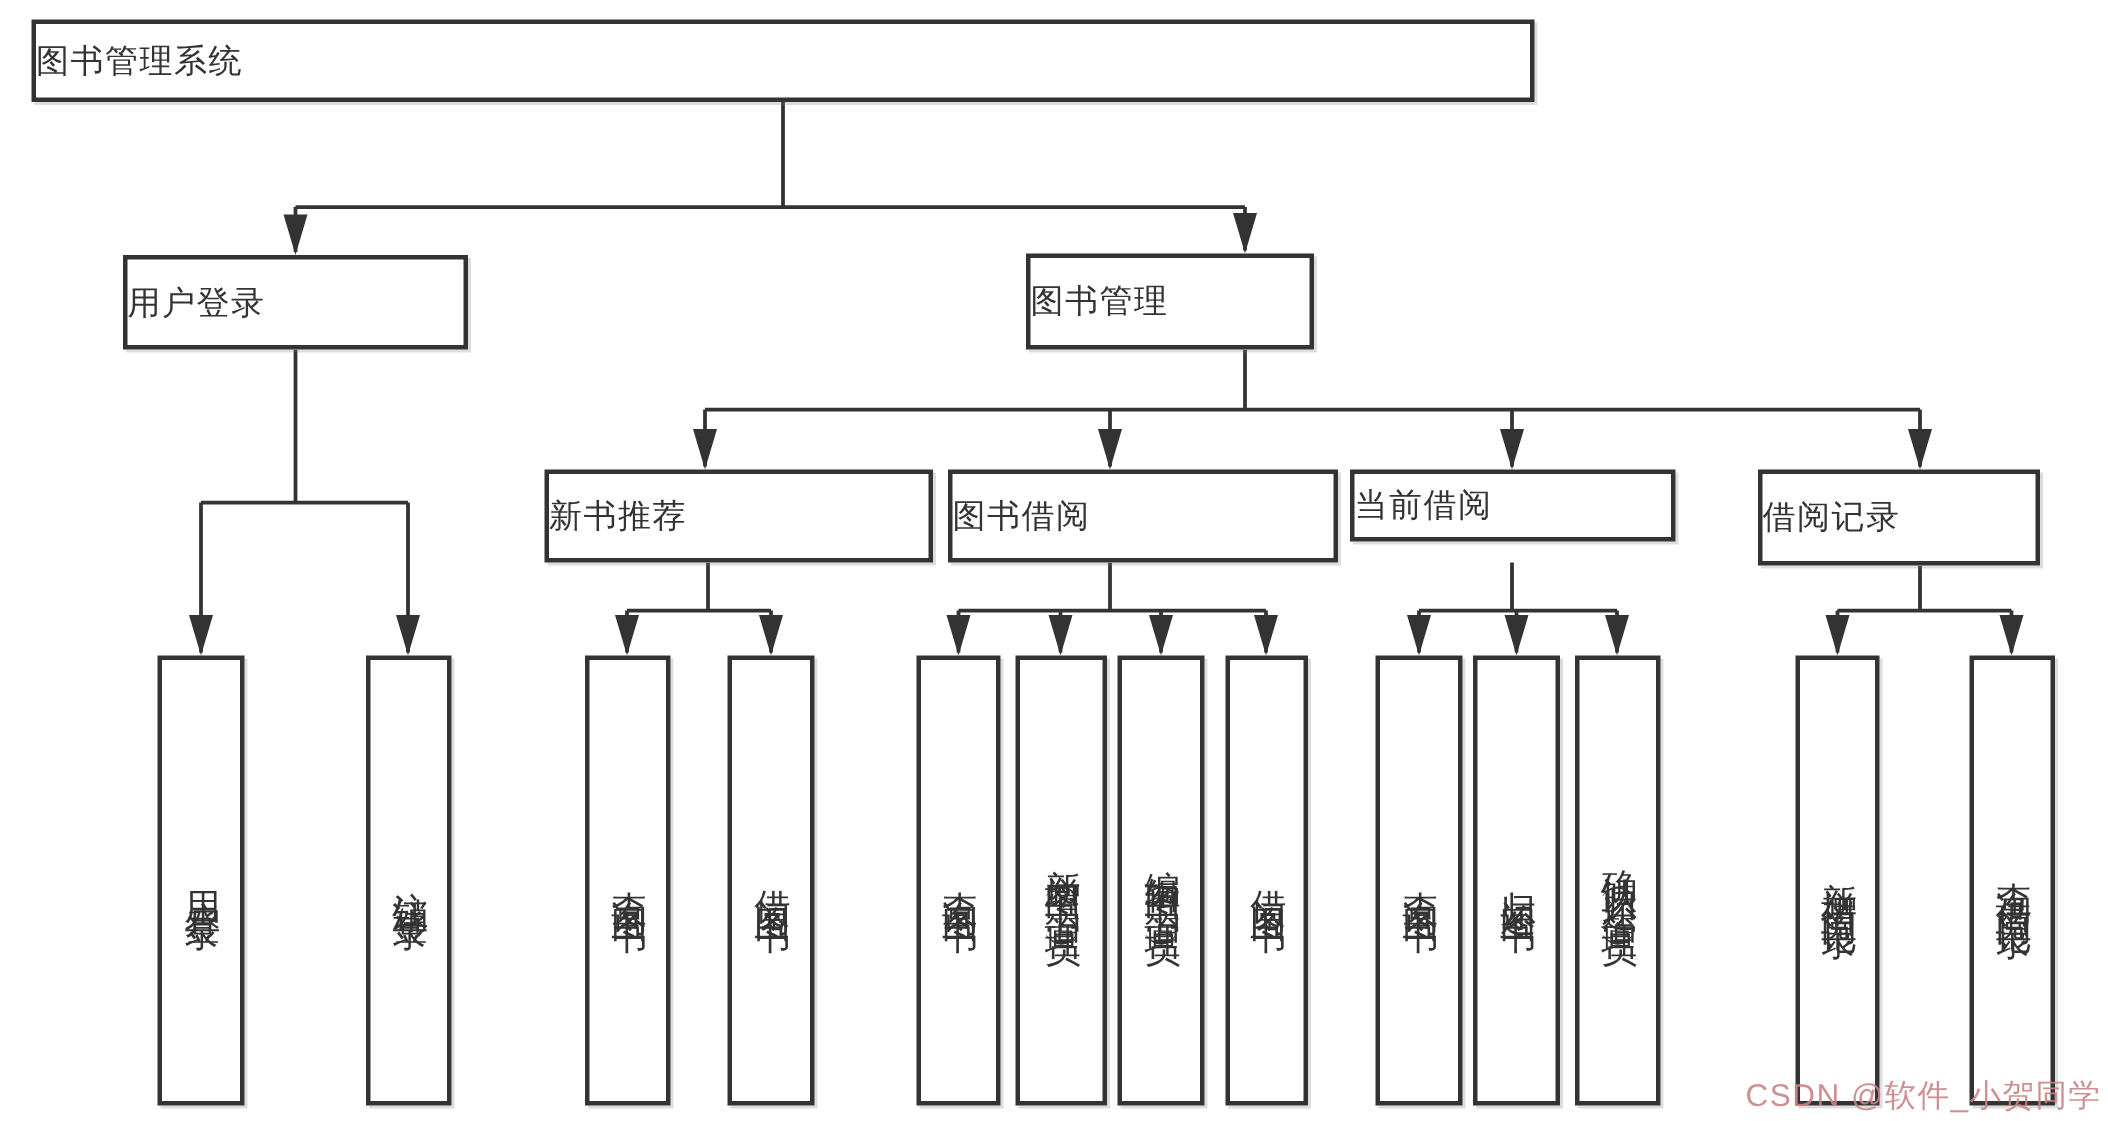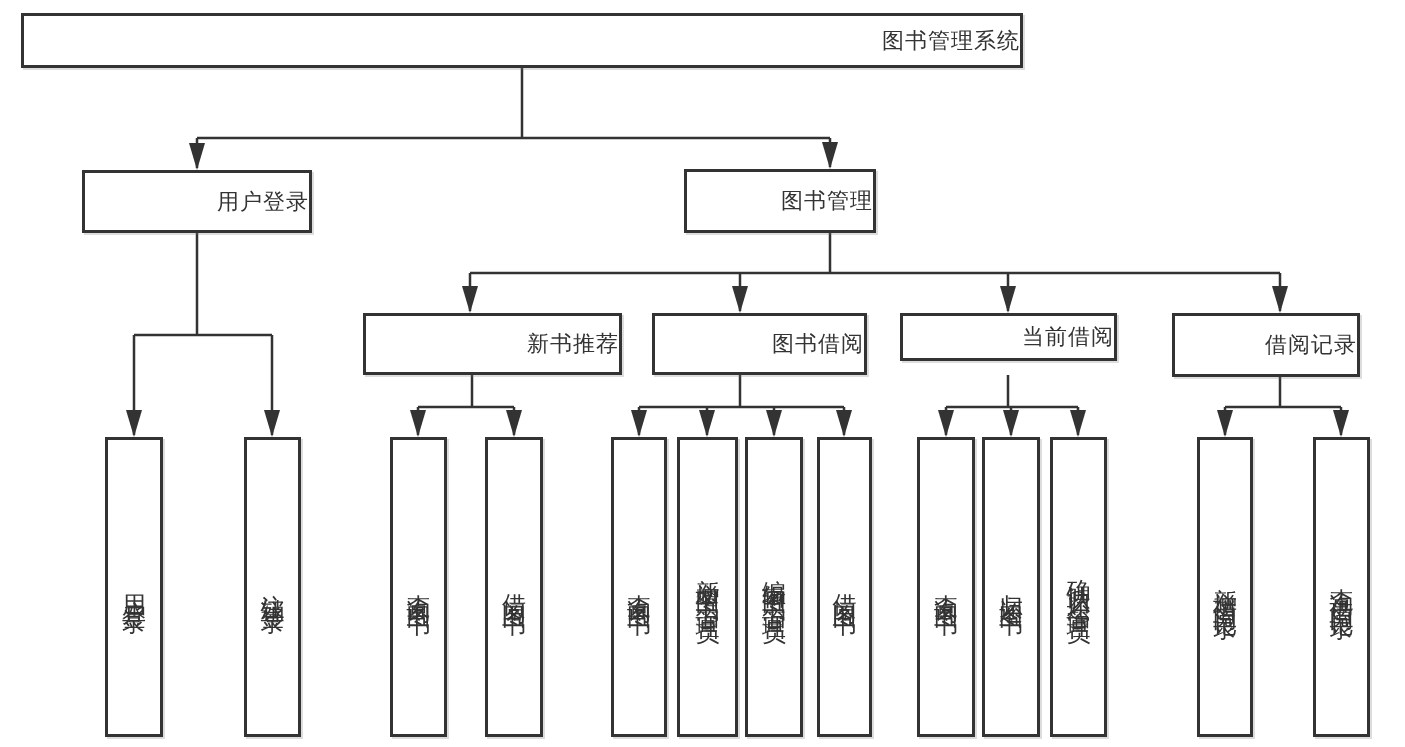--- a/index.html
+++ b/index.html
@@ -9,21 +9,21 @@
     background:#ffffff;
     font-family:"Liberation Sans","DejaVu Sans",sans-serif;
     color:#333333;
     overflow:hidden;
   }
   #wires{position:absolute;left:0;top:0;width:1405px;height:747px;}
   .hbox{
     position:absolute;
     border:3px solid #333333;
     background:#ffffff;
-    display:flex;align-items:center;justify-content:flex-end;
+    display:flex;align-items:center;justify-content:flex-start;
     box-sizing:border-box;
     font-size:22px;
     letter-spacing:1px;
     box-shadow:2px 2px 0 rgba(120,120,120,0.25);
   }
   .vbox{
     position:absolute;
     border:3px solid #333333;
     background:#ffffff;
     display:flex;align-items:center;justify-content:center;
@@ -99,21 +99,21 @@
   <div class="hbox" style="left:82px;top:170px;width:230px;height:63px">
     <span>用户登录</span>
   </div>
   <div class="hbox" style="left:684px;top:169px;width:192px;height:64px">
     <span>图书管理</span>
   </div>
 
   <div class="hbox" style="left:363px;top:313px;width:259px;height:62px">
     <span>新书推荐</span>
   </div>
-  <div class="hbox" style="left:652px;top:313px;width:215px;height:62px">
+  <div class="hbox" style="left:632px;top:313px;width:260px;height:62px">
     <span>图书借阅</span>
   </div>
   <div class="hbox" style="left:900px;top:313px;width:217px;height:48px">
     <span>当前借阅</span>
   </div>
   <div class="hbox" style="left:1172px;top:313px;width:188px;height:64px">
     <span>借阅记录</span>
   </div>
 
   <div class="vbox" style="left:105px;top:437px;width:58px;height:300px">
@@ -153,13 +153,14 @@
     <span>确认归还（管理员）</span>
   </div>
 
   <div class="vbox" style="left:1197px;top:437px;width:56px;height:300px">
     <span>新增借阅记录</span>
   </div>
   <div class="vbox" style="left:1313px;top:437px;width:57px;height:300px">
     <span>查询借阅记录</span>
   </div>
 
+  <div id="watermark">CSDN @软件_小贺同学</div>
 </div>
 
 </body></html>

